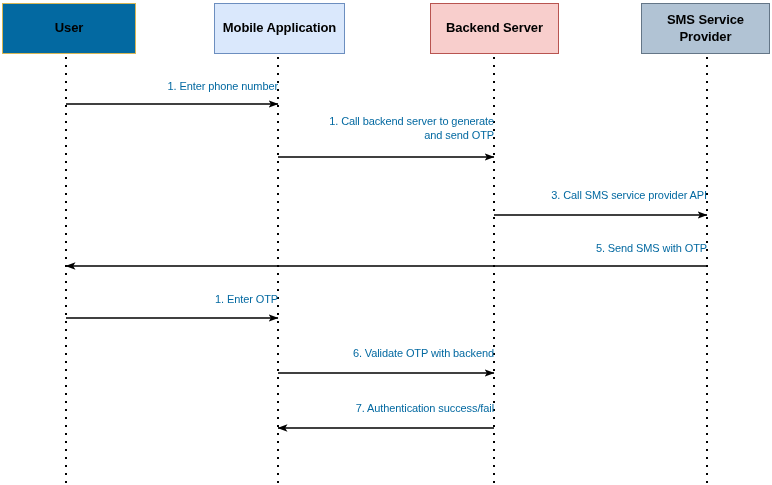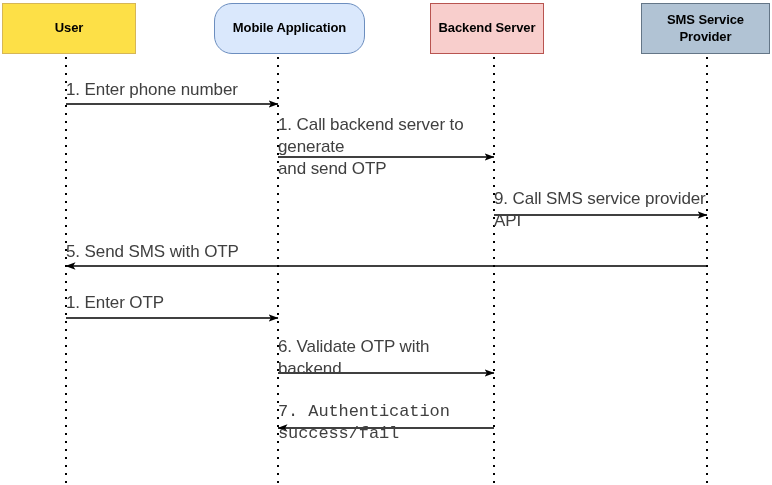--- a/index.html
+++ b/index.html
@@ -34,23 +34,23 @@
     justify-content: center;
     text-align: center;
     font-size: 13px;
     font-weight: bold;
     color: #000000;
     line-height: 1.25;
     letter-spacing: -0.1px;
   }
   .msg-label {
     position: absolute;
-    font-size: 17px;
-    color: #404040;
-    text-align: left;
+    font-size: 11px;
+    color: #0369a1;
+    text-align: right;
     line-height: 1.3;
     white-space: pre-line;
     letter-spacing: -0.1px;
   }
 </style>
 </head>
 <body>
 
 <div id="diagram">
 
@@ -74,38 +74,38 @@
         <line x1="278" x2="494" y1="157" y2="157" stroke="#000000" stroke-width="1.4" marker-end="url(#arrow-right)"></line>
         <line x1="494" x2="707" y1="215" y2="215" stroke="#000000" stroke-width="1.4" marker-end="url(#arrow-right)"></line>
         <line x1="707" x2="66" y1="266" y2="266" stroke="#000000" stroke-width="1.4" marker-end="url(#arrow-left)"></line>
         <line x1="66" x2="278" y1="318" y2="318" stroke="#000000" stroke-width="1.4" marker-end="url(#arrow-right)"></line>
         <line x1="278" x2="494" y1="373" y2="373" stroke="#000000" stroke-width="1.4" marker-end="url(#arrow-right)"></line>
         <line x1="494" x2="278" y1="428" y2="428" stroke="#000000" stroke-width="1.4" marker-end="url(#arrow-left)"></line>
       </g>
   </svg>
 
   <div id="actor-boxes">
-      <div class="actor-box" style="left: 2px; top: 3px; width: 134px; height: 51px; background: #fde047; border-color: rgb(214, 182, 86);">
+      <div class="actor-box" style="left: 2px; top: 3px; width: 134px; height: 51px; background: #0369a1; border-color: rgb(214, 182, 86);">
         <span style="white-space: pre-line;">User</span>
       </div>
-      <div class="actor-box" style="left: 214px; top: 3px; width: 151px; height: 51px; background: rgb(218, 232, 252); border-color: rgb(108, 142, 191); border-radius: 18px;">
+      <div class="actor-box" style="left: 214px; top: 3px; width: 131px; height: 51px; background: rgb(218, 232, 252); border-color: rgb(108, 142, 191);">
         <span style="white-space: pre-line;">Mobile Application</span>
       </div>
-      <div class="actor-box" style="left: 430px; top: 3px; width: 114px; height: 51px; background: rgb(248, 206, 204); border-color: rgb(184, 84, 80);">
+      <div class="actor-box" style="left: 430px; top: 3px; width: 129px; height: 51px; background: rgb(248, 206, 204); border-color: rgb(184, 84, 80);">
         <span style="white-space: pre-line;">Backend Server</span>
       </div>
       <div class="actor-box" style="left: 641px; top: 3px; width: 129px; height: 51px; background: rgb(177, 195, 212); border-color: rgb(100, 118, 135);">
         <span style="white-space: pre-line;">SMS Service
 Provider</span>
       </div>
     </div>
   <div id="msg-labels">
       <div class="msg-label" style="left: 66px; width: 212px; top: 79px;">1. Enter phone number</div>
       <div class="msg-label" style="left: 278px; width: 216px; top: 114px;">1. Call backend server to generate
 and send OTP</div>
-      <div class="msg-label" style="left: 494px; width: 213px; top: 188px;">9. Call SMS service provider API</div>
+      <div class="msg-label" style="left: 494px; width: 213px; top: 188px;">3. Call SMS service provider API</div>
       <div class="msg-label" style="left: 66px; width: 641px; top: 241px;">5. Send SMS with OTP</div>
       <div class="msg-label" style="left: 66px; width: 212px; top: 292px;">1. Enter OTP</div>
-      <div class="msg-label" style="left: 278px; width: 216px; top: 336px;">6. Validate OTP with backend</div>
-      <div class="msg-label" style="left: 278px; width: 216px; top: 401px; font-family: Liberation Mono, monospace;">7. Authentication success/fail</div>
+      <div class="msg-label" style="left: 278px; width: 216px; top: 346px;">6. Validate OTP with backend</div>
+      <div class="msg-label" style="left: 278px; width: 216px; top: 401px;">7. Authentication success/fail</div>
     </div>
 
 </div>
 
 </body></html>

